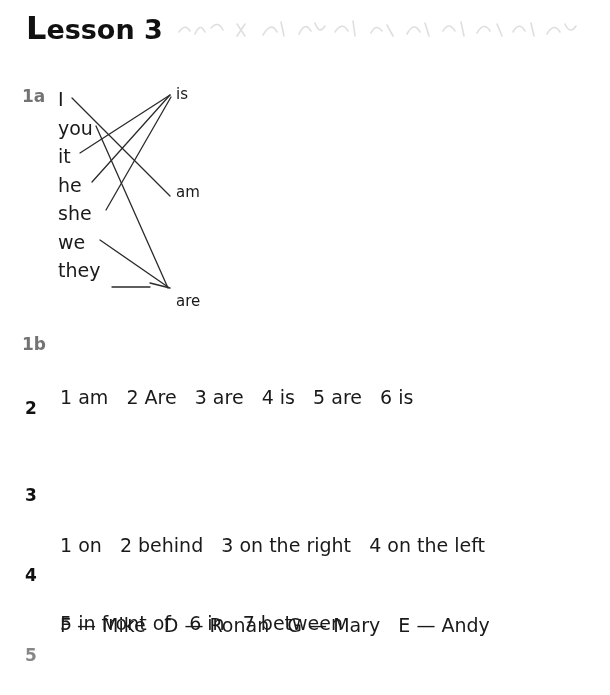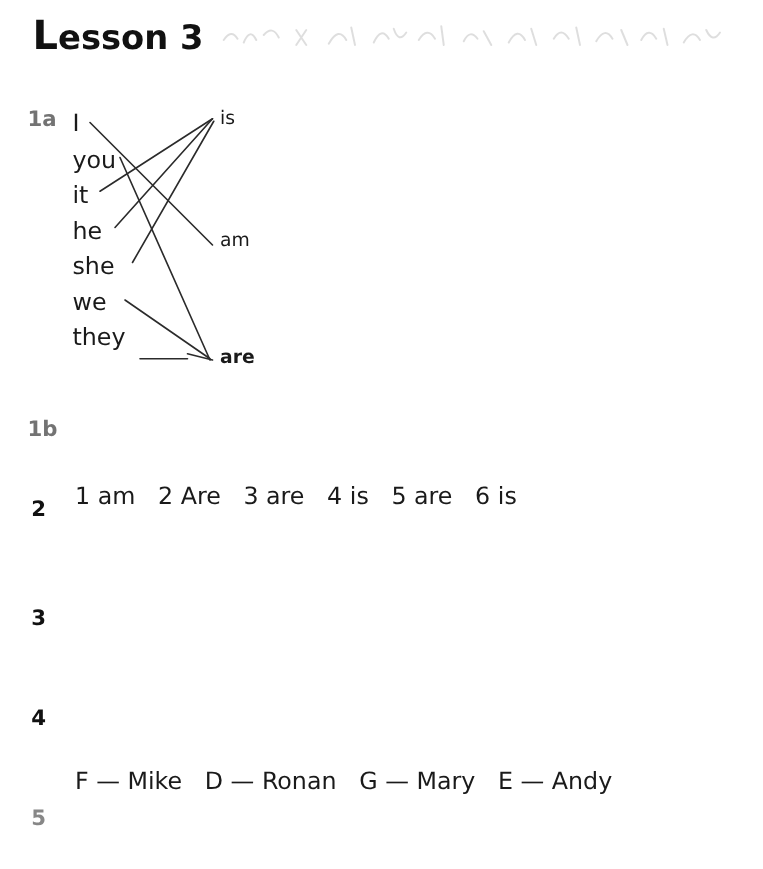--- a/index.html
+++ b/index.html
@@ -133,21 +133,21 @@
     <span class="ans-line">you</span>
     <span class="ans-line">it</span>
     <span class="ans-line">he</span>
     <span class="ans-line">she</span>
     <span class="ans-line">we</span>
     <span class="ans-line">they</span>
   </div>
 
   <div class="match-right" style="left:176px; top:85px;">is</div>
   <div class="match-right" style="left:176px; top:183px;">am</div>
-  <div class="match-right" style="left:176px; top:276px;font-weight:bold;">are</div>
+  <div class="match-right" style="left:176px; top:292px;">are</div>
 
   <svg class="match-svg">
     <g stroke="#2b2b2b" stroke-width="1.3" fill="none" stroke-linecap="round">
 
       <line x1="72" y1="98" x2="170" y2="196"></line>
 
       <line x1="96" y1="126" x2="168" y2="288"></line>
 
       <line x1="80" y1="153" x2="170" y2="95"></line>
 
@@ -165,20 +165,24 @@
   <div class="ex-num grey" style="left:22px; top:334px;">1b</div>
   <div class="ex-body" style="left:60px; top:332px;">
     <span class="ans-line">1 am   2 Are   3 are   4 is   5 are   6 is</span>
   </div>
 
   <div class="ex-num" style="left:25px; top:398px;">2</div>
   <div class="ex-body" style="left:60px; top:393px;">
   </div>
 
   <div class="ex-num" style="left:25px; top:485px;">3</div>
+  <div class="ex-body" style="left:60px; top:480px;">
+    <span class="ans-line">1 on   2 behind   3 on the right   4 on the left</span>
+    <span class="ans-line">5 in front of   6 in   7 between</span>
+  </div>
 
   <div class="ex-num" style="left:25px; top:565px;">4</div>
   <div class="ex-body" style="left:60px; top:560px;">
     <span class="ans-line">F — Mike   D — Ronan   G — Mary   E — Andy</span>
   </div>
 
   <div class="ex-num faded" style="left:25px; top:645px;">5</div>
   <div class="ex-body ex5-text" style="left:60px; top:643px;">
     
   </div>

